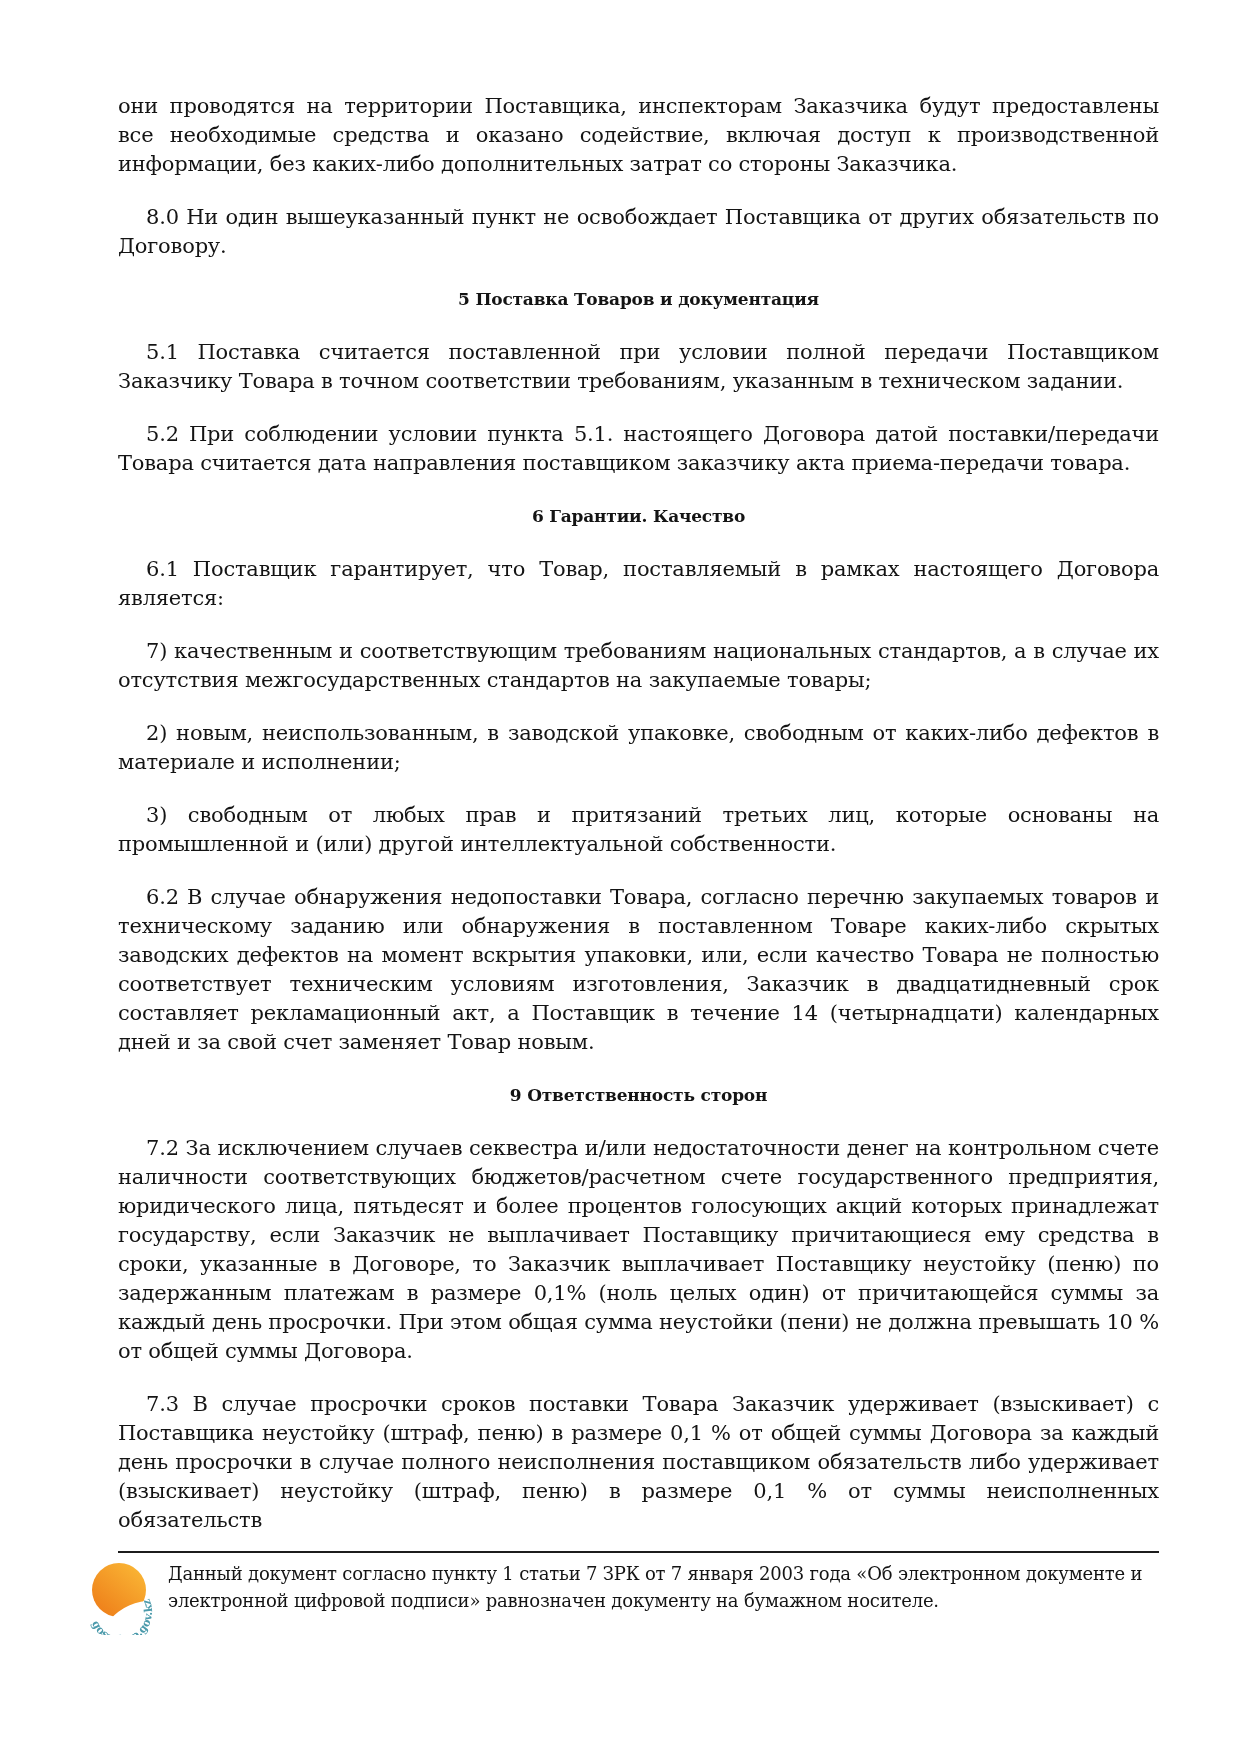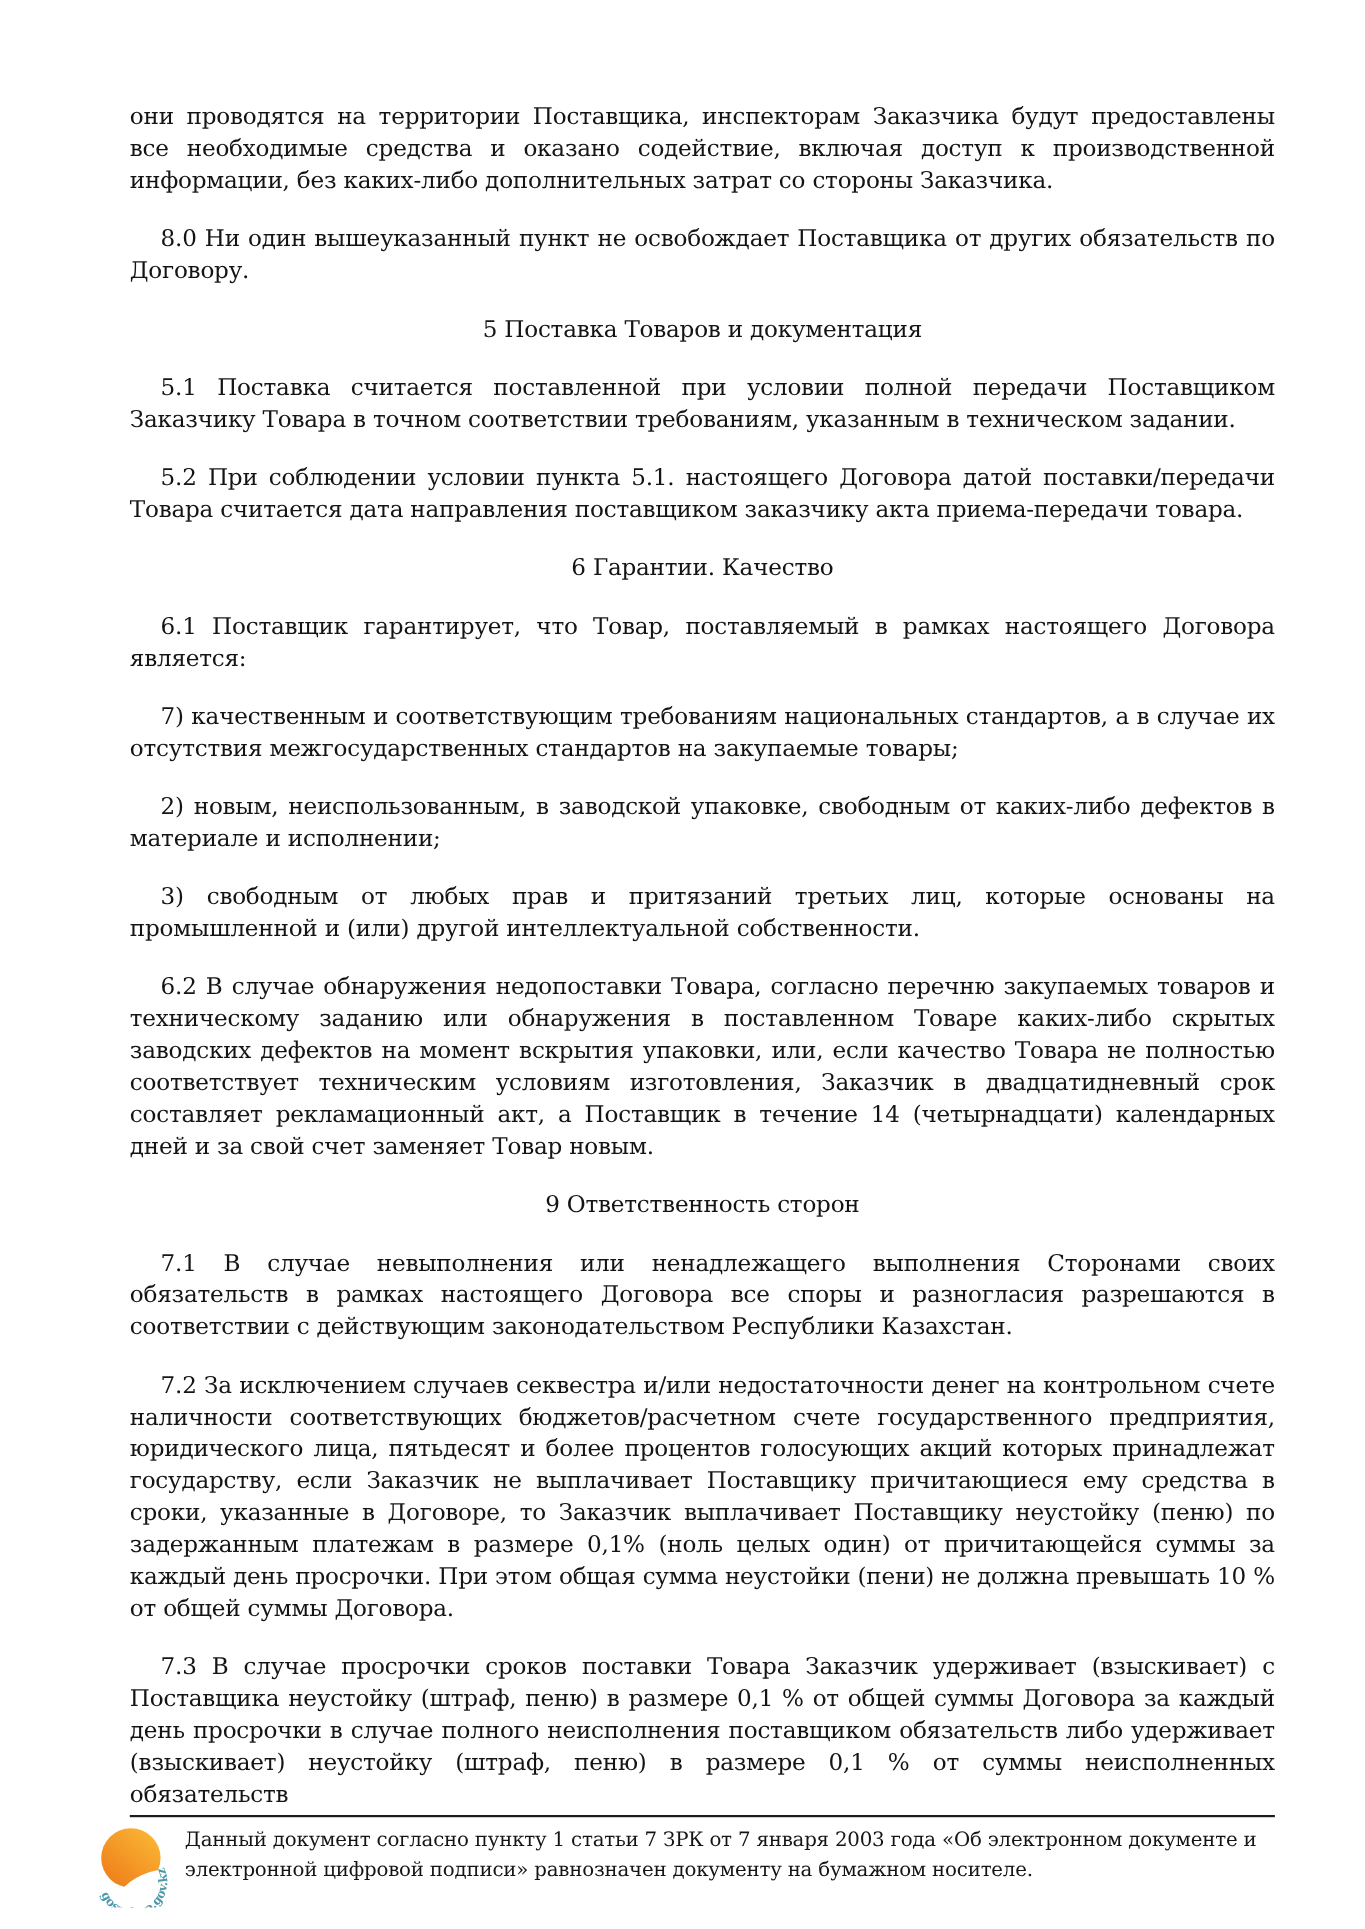--- a/index.html
+++ b/index.html
@@ -24,30 +24,30 @@
     line-height: 29px;
     text-align: justify;
     text-indent: 28px;
     margin: 0 0 24px 0;
     letter-spacing: -0.2px;
   }
   .para.noindent {
     text-indent: 0;
   }
   .heading {
-    font-size: 21px;
+    font-size: 17px;
     line-height: 29px;
-    font-weight: normal;
+    font-weight: bold;
     text-align: center;
     text-indent: 0;
     margin: 0 0 24px 0;
   }
   .para.underlined {
     border-bottom: 2px solid #1c1c1c;
-    padding-bottom: 4px;
+    padding-bottom: 16px;
     margin-bottom: 4px;
   }
   .footer {
     margin: 2px 80px 0 88px;
     display: flex;
     align-items: flex-start;
     gap: 12px;
   }
   .stamp {
     flex: 0 0 auto;
@@ -72,21 +72,20 @@
   <p class="para heading">5 Поставка Товаров и документация</p>
   <p class="para">5.1 Поставка считается поставленной при условии полной передачи Поставщиком Заказчику Товара в точном соответствии требованиям, указанным в техническом задании.</p>
   <p class="para">5.2 При соблюдении условии пункта 5.1. настоящего Договора датой поставки/передачи Товара считается дата направления поставщиком заказчику акта приема-передачи товара.</p>
   <p class="para heading">6 Гарантии. Качество</p>
   <p class="para">6.1 Поставщик гарантирует, что Товар, поставляемый в рамках настоящего Договора является:</p>
   <p class="para">7) качественным и соответствующим требованиям национальных стандартов, а в случае их отсутствия межгосударственных стандартов на закупаемые товары;</p>
   <p class="para">2) новым, неиспользованным, в заводской упаковке, свободным от каких-либо дефектов в материале и исполнении;</p>
   <p class="para">3) свободным от любых прав и притязаний третьих лиц, которые основаны на промышленной и (или) другой интеллектуальной собственности.</p>
   <p class="para">6.2 В случае обнаружения недопоставки Товара, согласно перечню закупаемых товаров и техническому заданию или обнаружения в поставленном Товаре каких-либо скрытых заводских дефектов на момент вскрытия упаковки, или, если качество Товара не полностью соответствует техническим условиям изготовления, Заказчик в двадцатидневный срок составляет рекламационный акт, а Поставщик в течение 14 (четырнадцати) календарных дней и за свой счет заменяет Товар новым.</p>
   <p class="para heading">9 Ответственность сторон</p>
-  <p class="para">7.1 В случае невыполнения или ненадлежащего выполнения Сторонами своих обязательств в рамках настоящего Договора все споры и разногласия разрешаются в соответствии с действующим законодательством Республики Казахстан.</p>
   <p class="para">7.2 За исключением случаев секвестра и/или недостаточности денег на контрольном счете наличности соответствующих бюджетов/расчетном счете государственного предприятия, юридического лица, пятьдесят и более процентов голосующих акций которых принадлежат государству, если Заказчик не выплачивает Поставщику причитающиеся ему средства в сроки, указанные в Договоре, то Заказчик выплачивает Поставщику неустойку (пеню) по задержанным платежам в размере 0,1% (ноль целых один) от причитающейся суммы за каждый день просрочки. При этом общая сумма неустойки (пени) не должна превышать 10 % от общей суммы Договора.</p>
   <p class="para underlined">7.3 В случае просрочки сроков поставки Товара Заказчик удерживает (взыскивает) с Поставщика неустойку (штраф, пеню) в размере 0,1 % от общей суммы Договора за каждый день просрочки в случае полного неисполнения поставщиком обязательств либо удерживает (взыскивает) неустойку (штраф, пеню) в размере 0,1 % от суммы неисполненных обязательств</p>
 </div>
 
 <div class="footer">
   <svg class="stamp" viewBox="0 0 68 76" xmlns="http://www.w3.org/2000/svg" aria-hidden="true">
     <defs>
       <linearGradient id="og" x1="0.8" y1="0.1" x2="0.1" y2="0.9">
         <stop offset="0" stop-color="#f9b233"></stop>
         <stop offset="1" stop-color="#ee7f1a"></stop>

